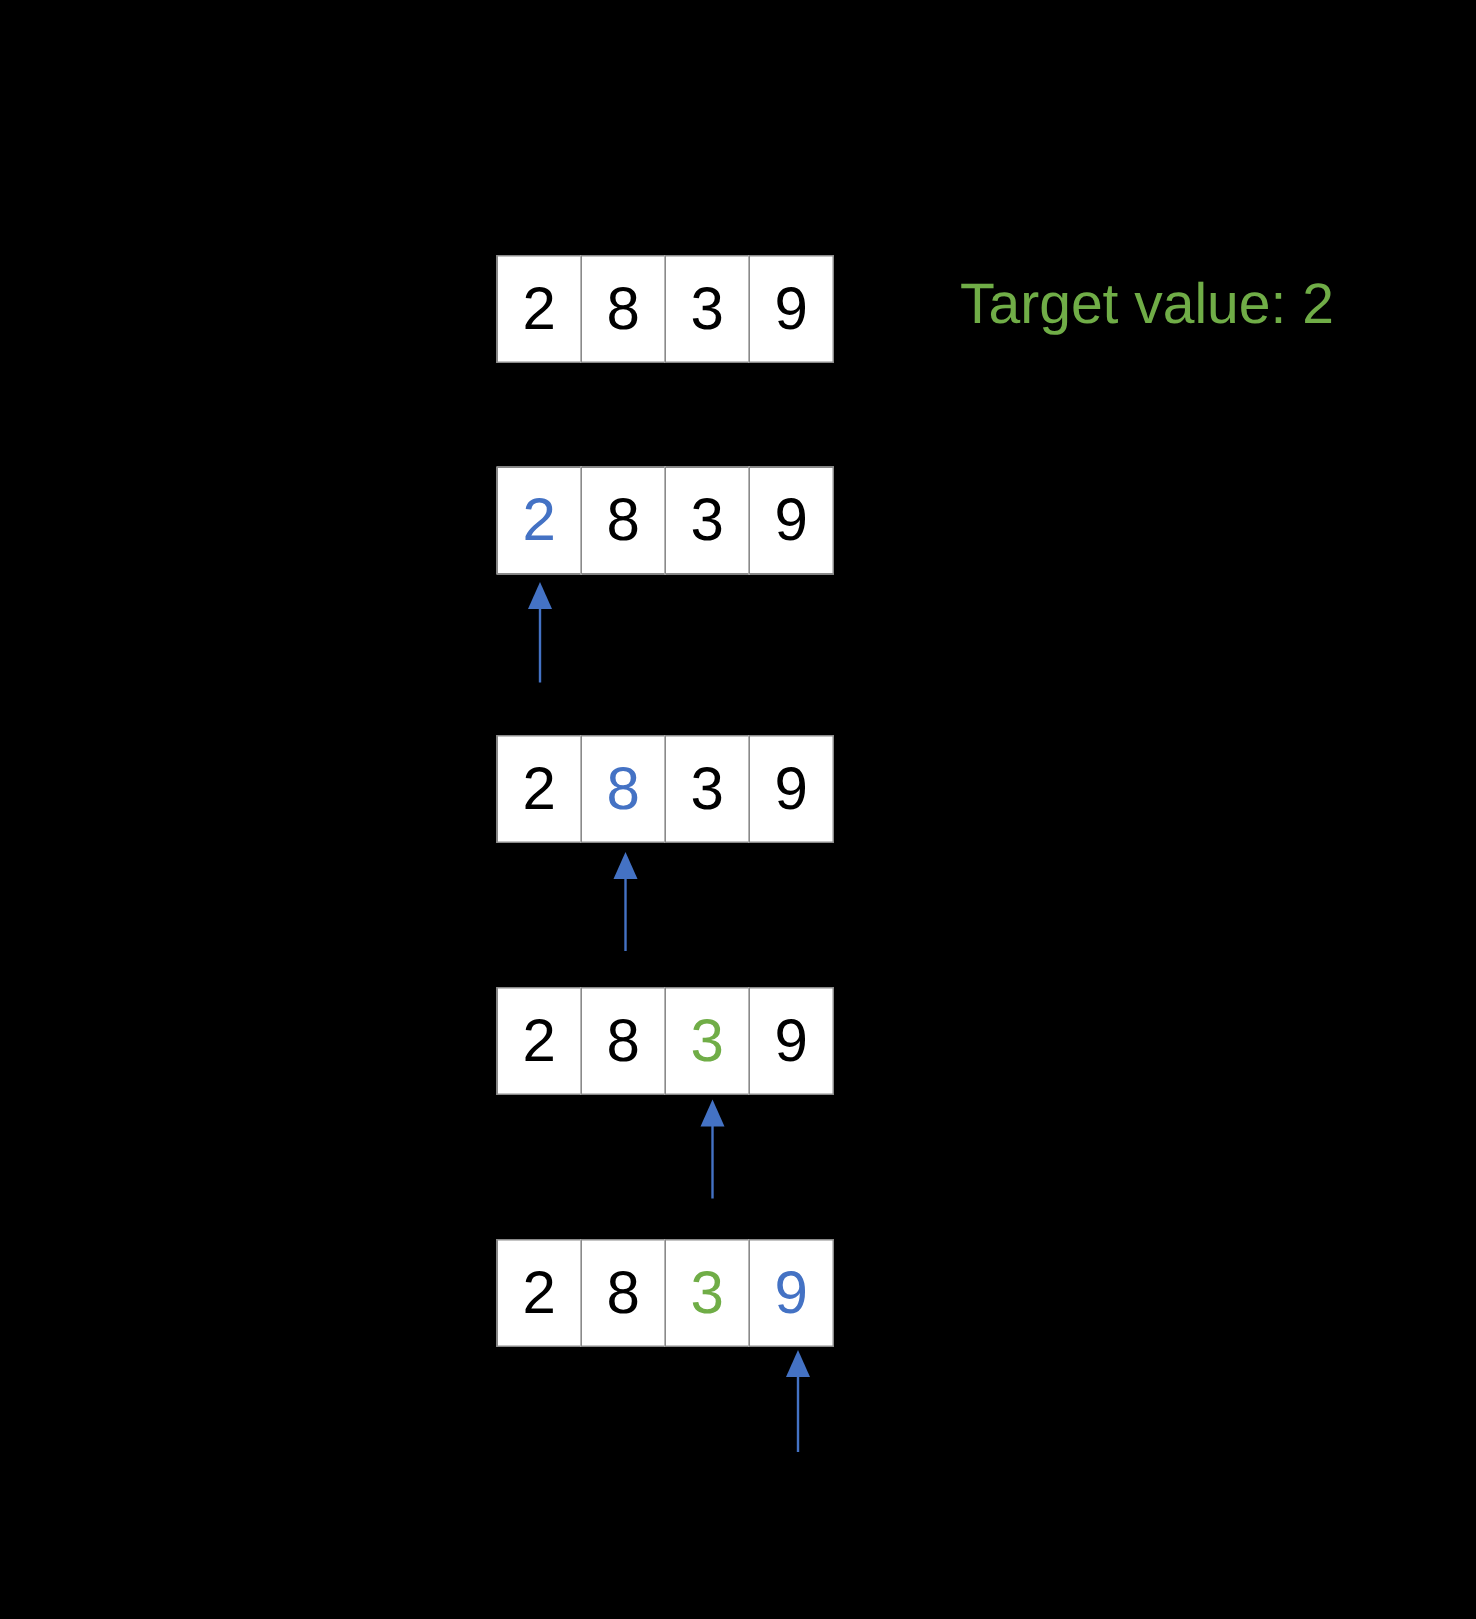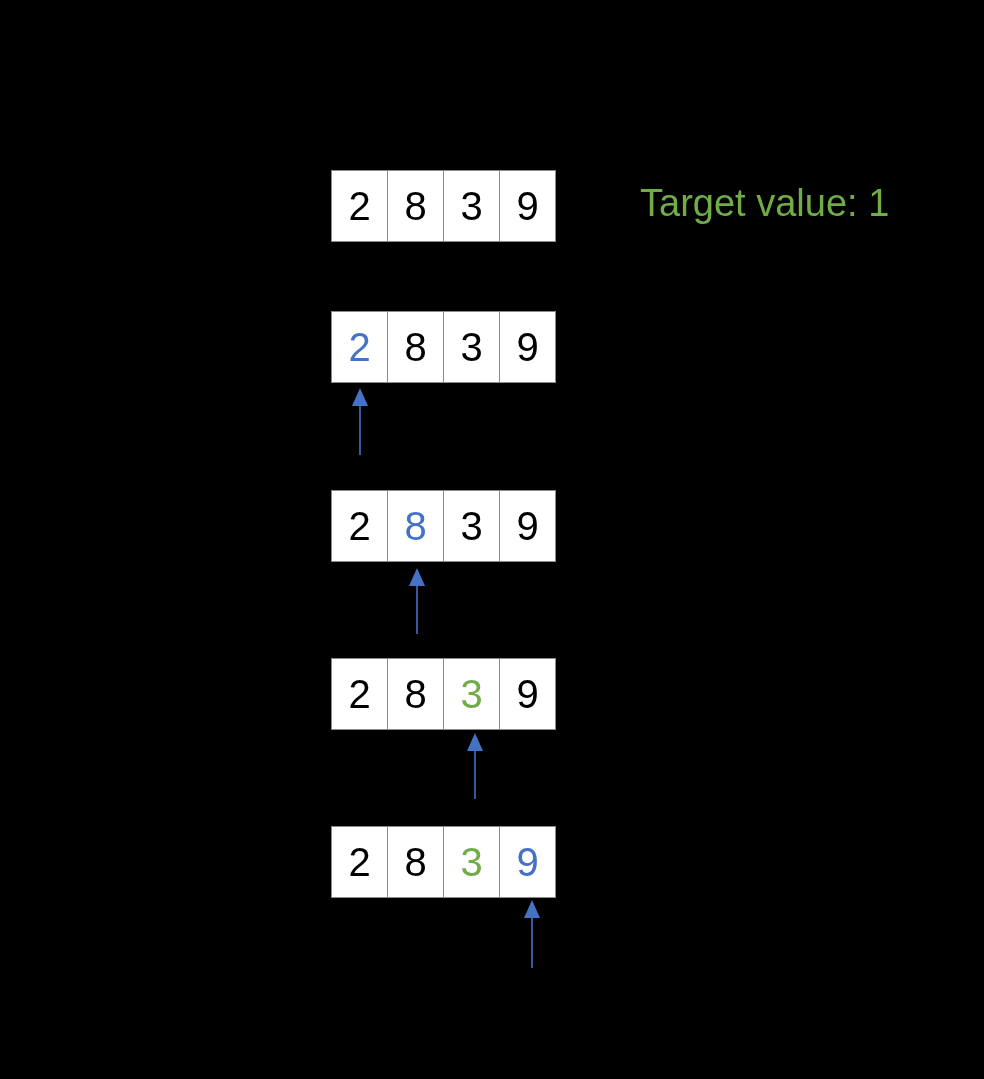--- a/index.html
+++ b/index.html
@@ -125,15 +125,15 @@
         <div class="cell state-after" style="width: 57px; height: 72px;">9</div>
       </div>
       <div class="arrow" style="left: 521px; top: 900px;">
         <svg width="22" height="68" viewBox="0 0 22 68">
           <line x1="11" y1="68" x2="11" y2="14" stroke="#4472c4" stroke-width="1.6"></line>
           <polygon points="11,0 3,18 19,18" fill="#4472c4"></polygon>
         </svg>
       </div>
     </div>
 
-  <div class="target-label" style="left: 640px; top: 184px; color: rgb(112, 173, 71);">Target value: 1</div>
+  <div class="target-label" style="left: 640px; top: 184px; color: rgb(112, 173, 71);">Target value: 2</div>
 
 </div>
 
 </body></html>

